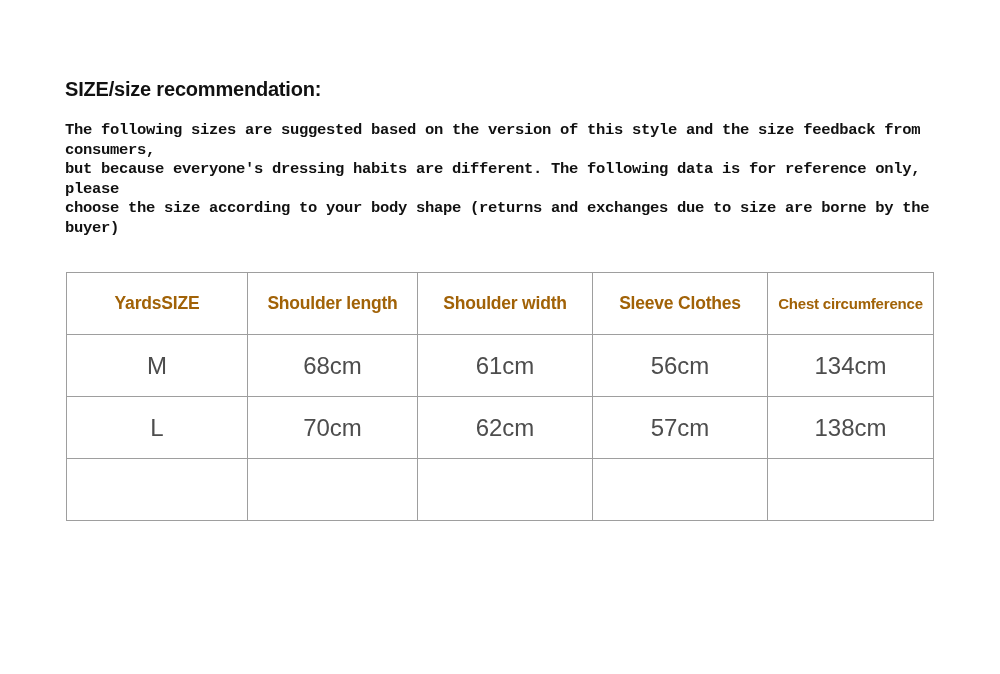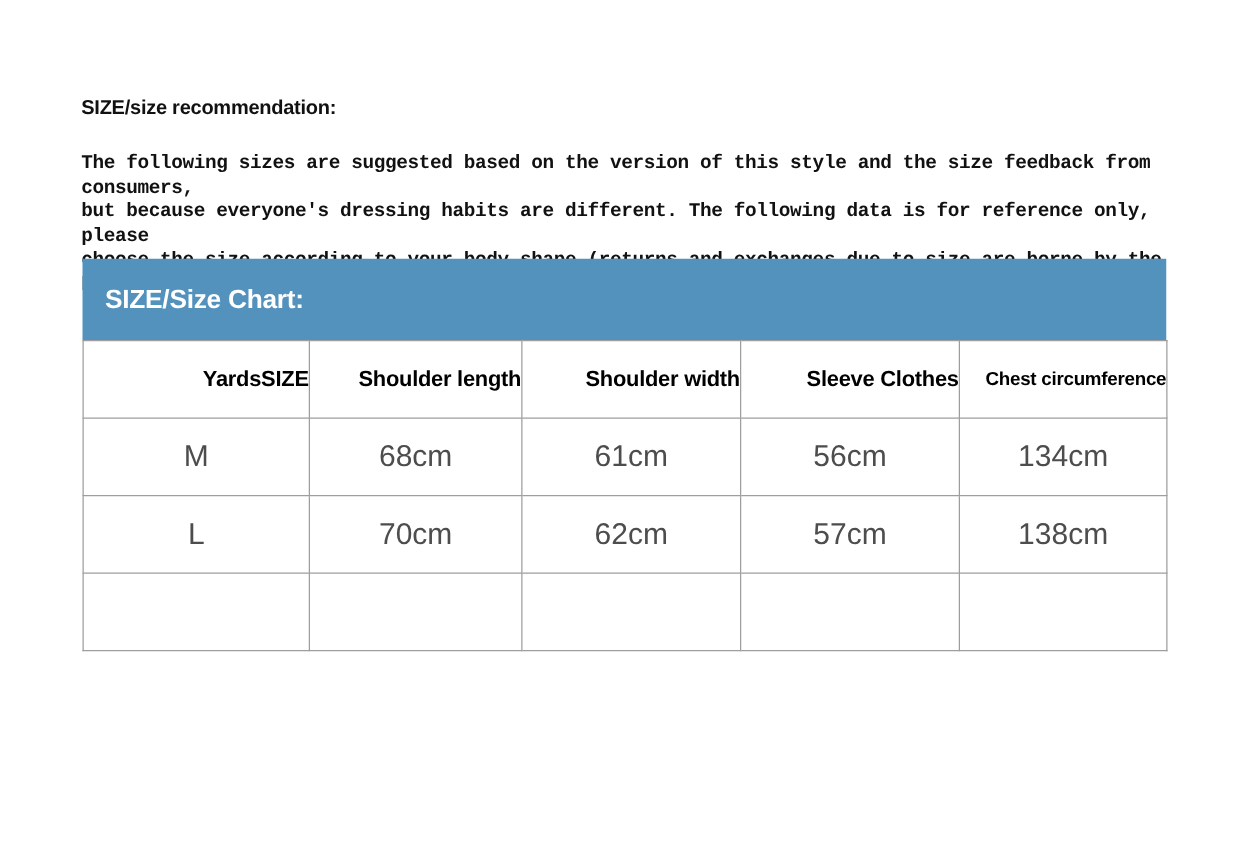--- a/index.html
+++ b/index.html
@@ -12,21 +12,21 @@
     position: relative;
     width: 1000px;
     height: 674px;
     background: #ffffff;
     overflow: hidden;
   }
   .heading {
     position: absolute;
     left: 65px;
     top: 78px;
-    font-size: 16px;
+    font-size: 20px;
     font-weight: bold;
     color: #111111;
     letter-spacing: -0.2px;
     text-align: right;
   }
   .description {
     position: absolute;
     left: 65px;
     top: 121px;
     width: 872px;
@@ -69,23 +69,22 @@
     border: 1px solid #9e9e9e;
     text-align: center;
     vertical-align: middle;
     height: 61px;
     padding: 0;
     overflow: hidden;
   }
   .size-table th {
     font-size: 17.5px;
     font-weight: bold;
-    color: #000000;
+    color: #a16207;
     letter-spacing: -0.2px;
-    text-align: right;
   }
   .size-table th.small {
     font-size: 15px;
   }
   .size-table td {
     font-size: 24px;
     font-weight: 400;
     color: #4d4d4d;
   }
 </style>
@@ -93,23 +92,20 @@
 <body>
 
 <div class="page">
 
   <div class="heading">SIZE/size recommendation:</div>
 
   <div class="description">The following sizes are suggested based on the version of this style and the size feedback from consumers,
 but because everyone's dressing habits are different. The following data is for reference only, please
 choose the size according to your body shape (returns and exchanges due to size are borne by the buyer)</div>
 
-  <div class="chart-title-bar">
-    <span class="chart-title">SIZE/Size Chart:</span>
-  </div>
 
   <table class="size-table">
     <colgroup>
       <col style="width:181px">
       <col style="width:170px">
       <col style="width:175px">
       <col style="width:175px">
       <col style="width:166px">
     </colgroup>
     <thead>

